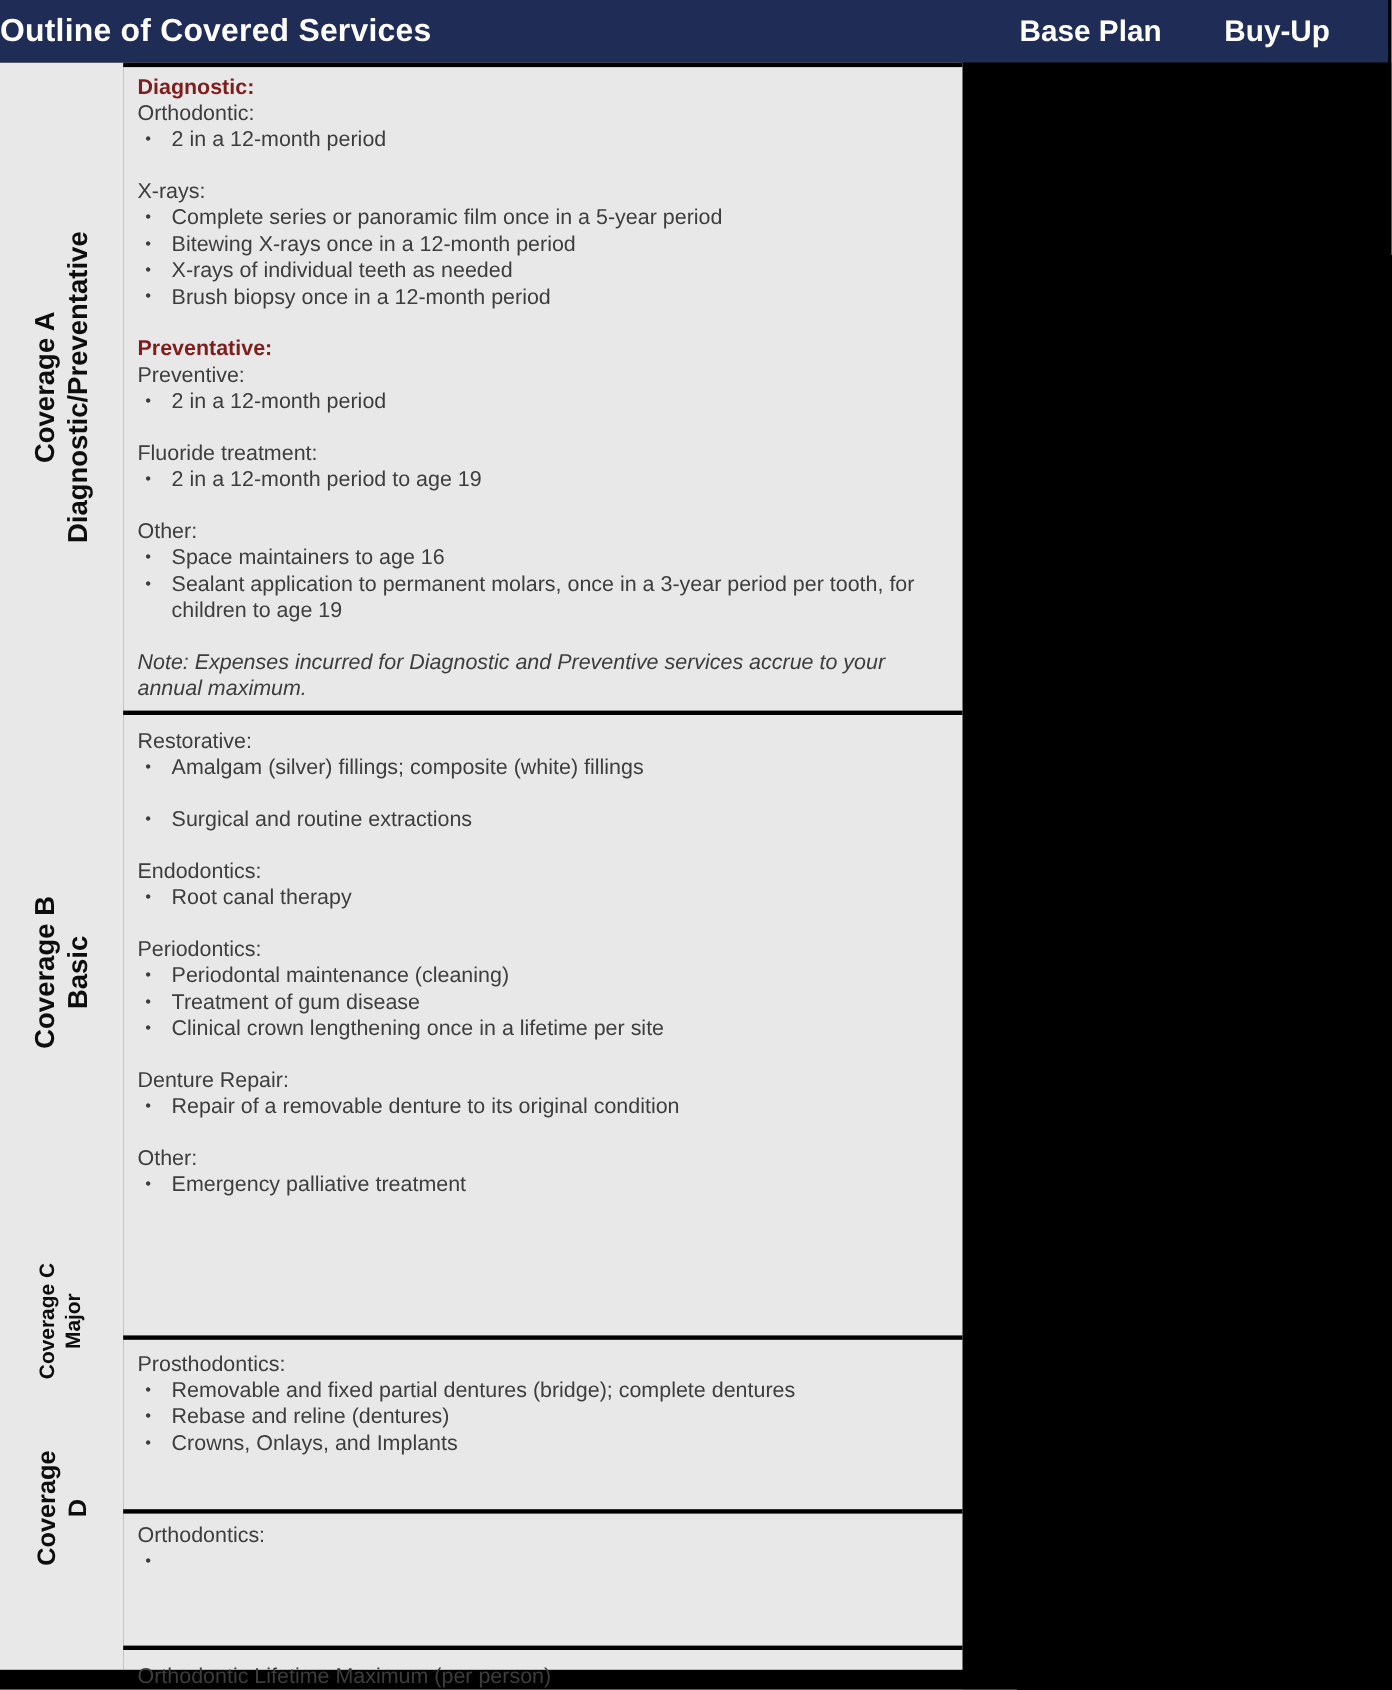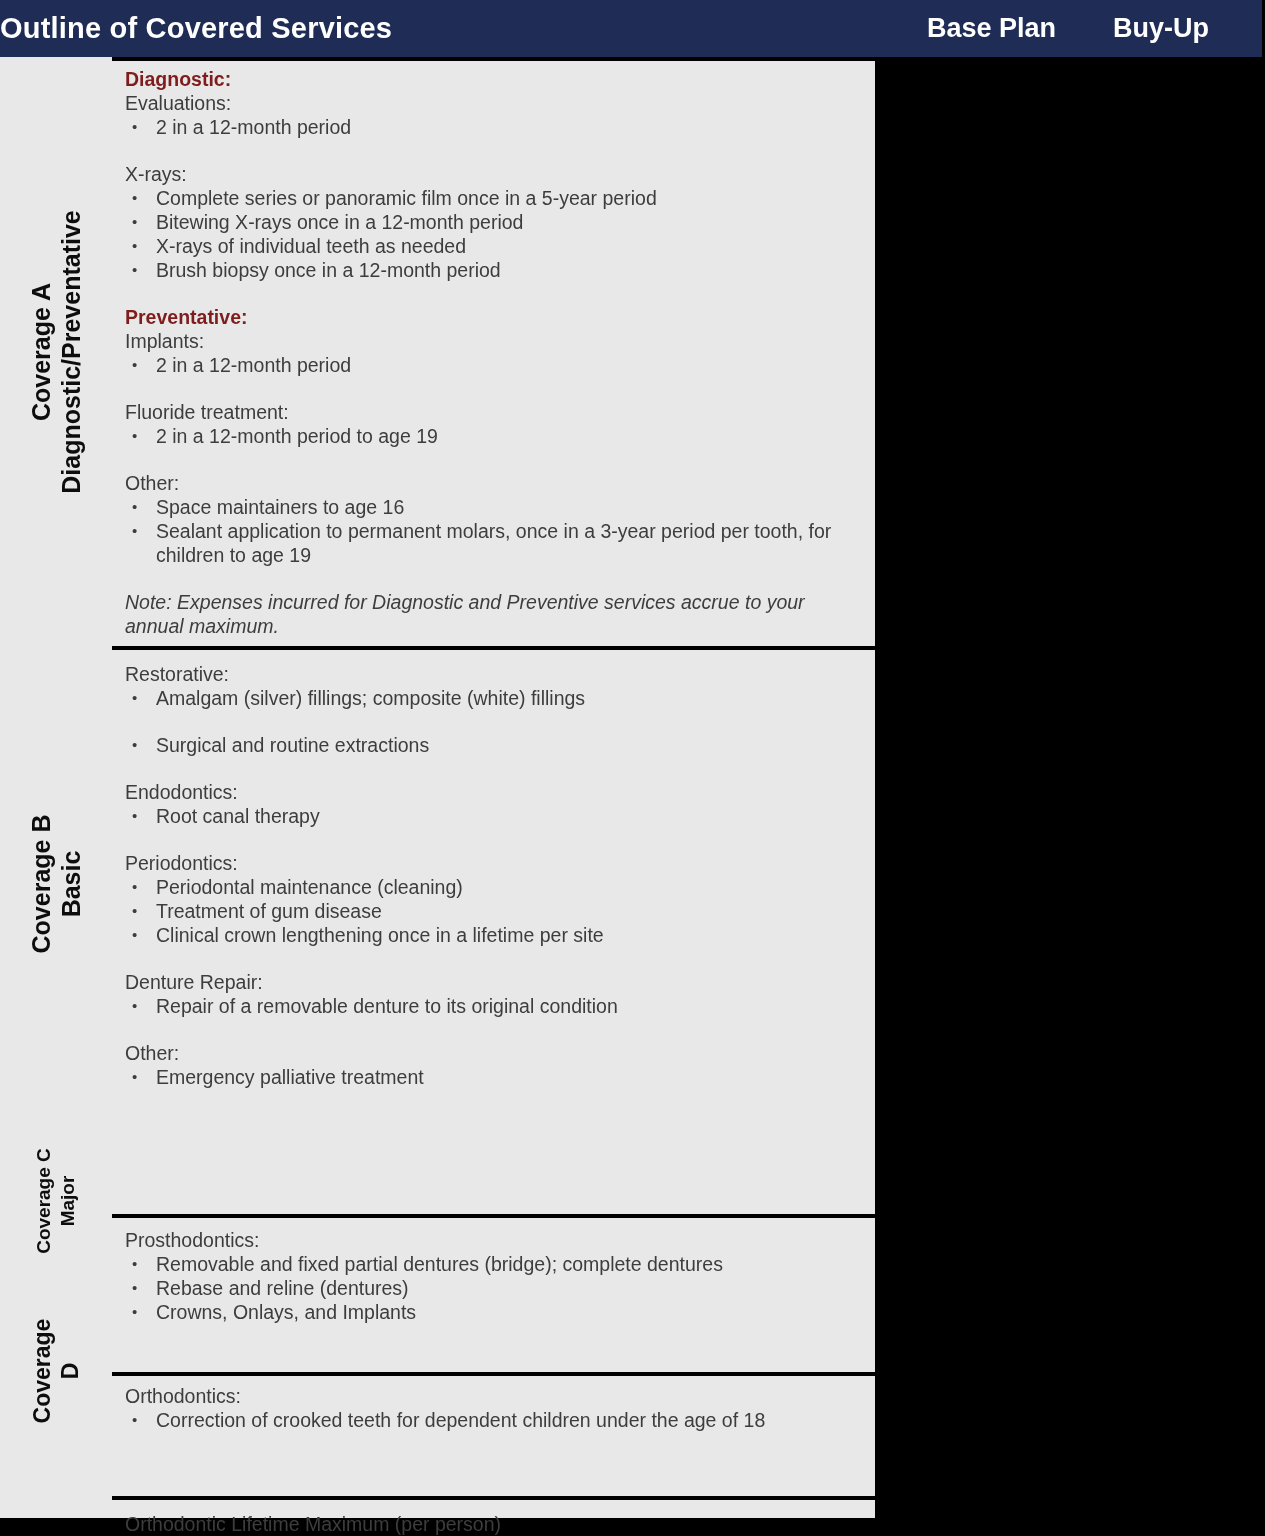--- a/index.html
+++ b/index.html
@@ -87,21 +87,21 @@
   </div>
 </div>
 
 <div class="content-col">
 
   <section class="sec sec-a">
     <div class="group first">
       <div class="hd bold">Diagnostic:</div>
     </div>
     <div class="group tight">
-      <div class="hd">Evaluations:</div>
+      <div class="hd">Orthodontic:</div>
       <div class="bullet">
         <span class="bm">•</span>
         <span class="bt">2 in a 12-month period</span>
       </div>
     </div>
     <div class="group">
       <div class="hd">X-rays:</div>
       <div class="bullet">
         <span class="bm">•</span>
         <span class="bt">Complete series or panoramic film once in a 5-year period</span>
@@ -116,21 +116,21 @@
       </div>
       <div class="bullet">
         <span class="bm">•</span>
         <span class="bt">Brush biopsy once in a 12-month period</span>
       </div>
     </div>
     <div class="group">
       <div class="hd bold">Preventative:</div>
     </div>
     <div class="group tight">
-      <div class="hd">Implants:</div>
+      <div class="hd">Preventive:</div>
       <div class="bullet">
         <span class="bm">•</span>
         <span class="bt">2 in a 12-month period</span>
       </div>
     </div>
     <div class="group">
       <div class="hd">Fluoride treatment:</div>
       <div class="bullet">
         <span class="bm">•</span>
         <span class="bt">2 in a 12-month period to age 19</span>
@@ -218,21 +218,20 @@
         <span class="bt">Crowns, Onlays, and Implants</span>
       </div>
     </div>
   </section>
 
   <section class="sec sec-d">
     <div class="group first">
       <div class="hd">Orthodontics:</div>
       <div class="bullet">
         <span class="bm">•</span>
-        <span class="bt">Correction of crooked teeth for dependent children under the age of 18</span>
       </div>
     </div>
   </section>
 
   <div class="sum-row">
     <span>Orthodontic Lifetime Maximum (per person)</span>
   </div>
   <div class="sum-row last">
     <span>Calendar Year Maximum (per person)</span>
   </div>

